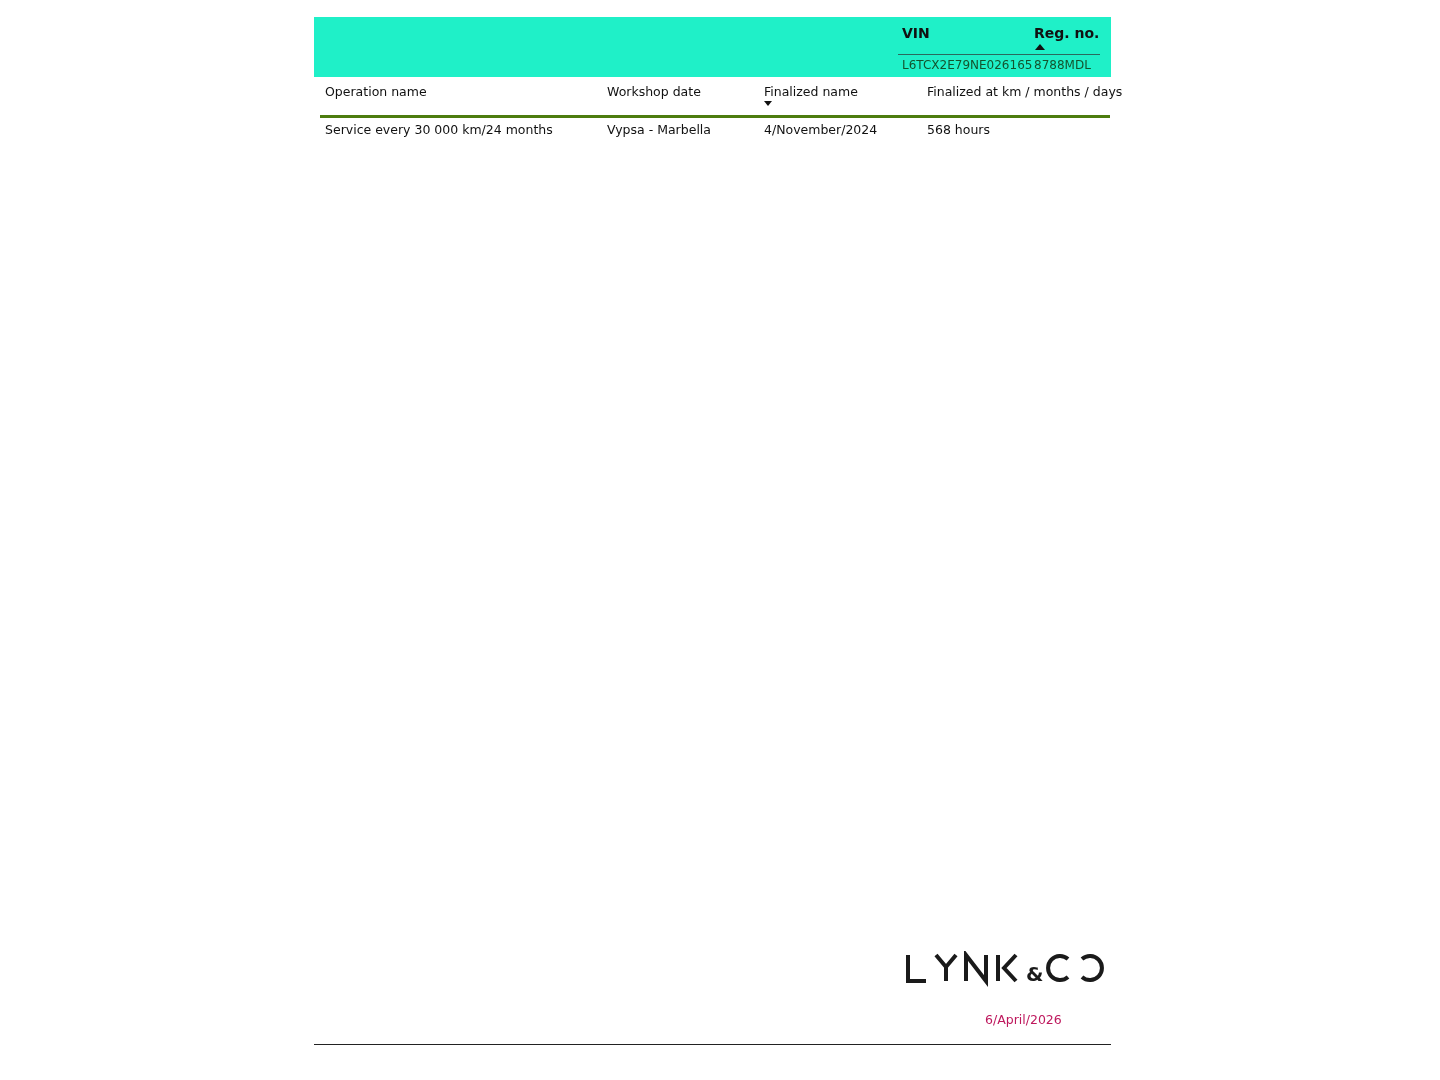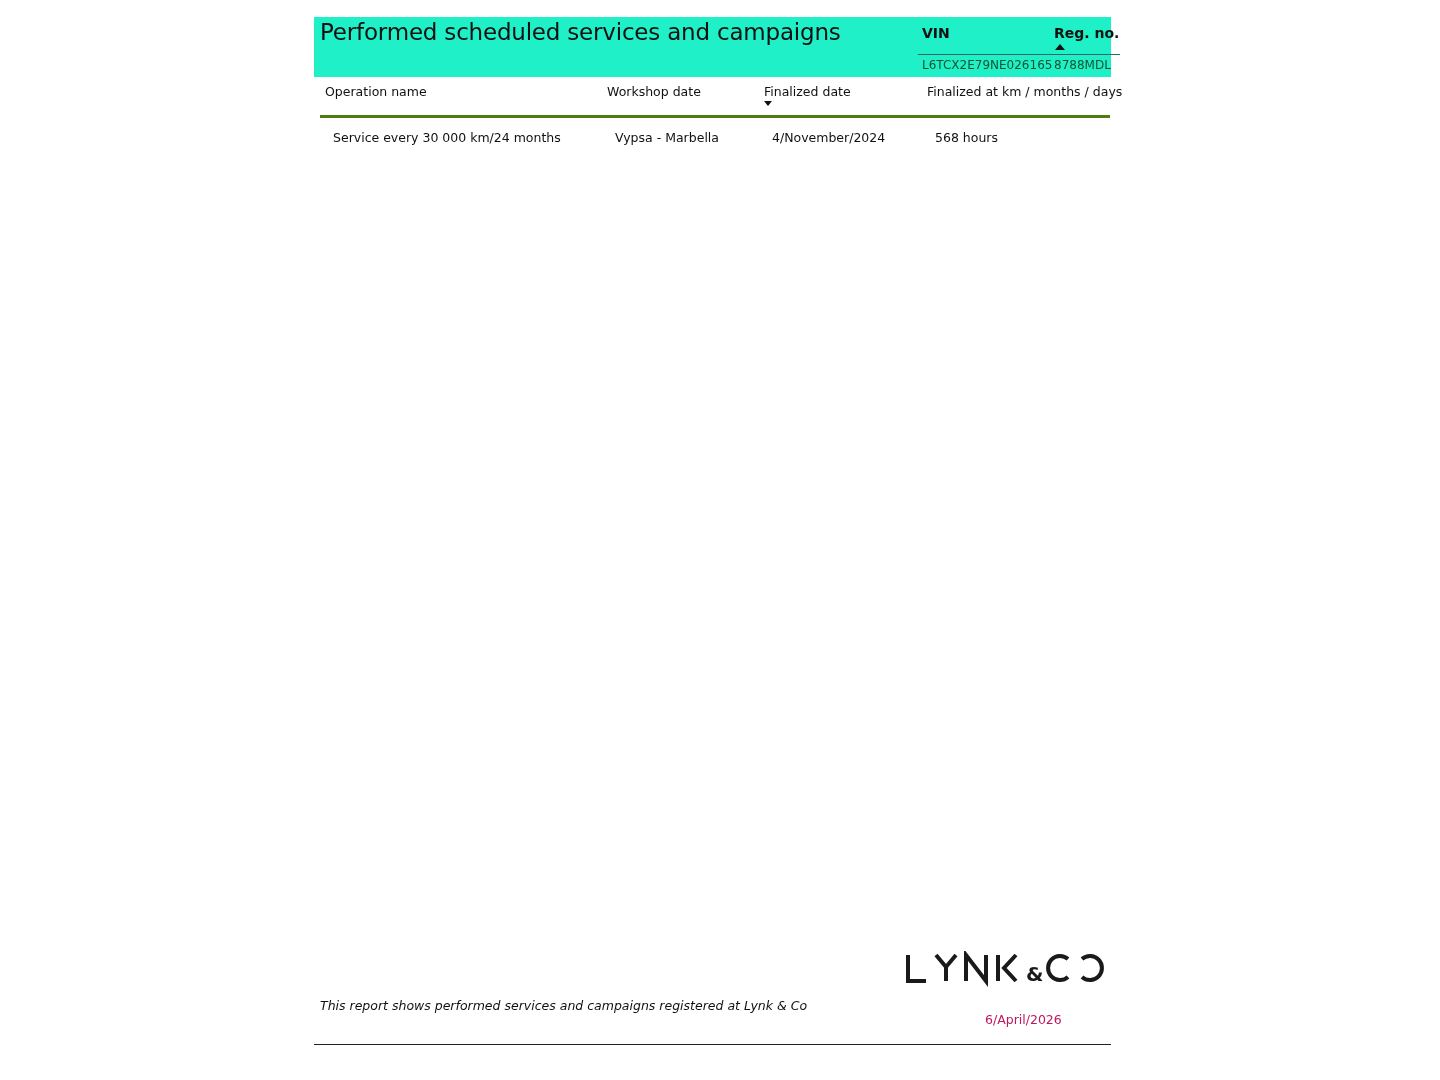--- a/index.html
+++ b/index.html
@@ -2,65 +2,64 @@
 <html><head>
 <meta charset="utf-8">
 <style>
   html, body { margin: 0; padding: 0; background: #ffffff; }
   body { width: 1440px; height: 1080px; position: relative; overflow: hidden;
          font-family: "DejaVu Sans", sans-serif; color: #111; }
   .page { position: absolute; left: 314px; top: 17px; width: 797px; height: 1030px; }
 
   .banner { position: absolute; left: 0; top: 0; width: 797px; height: 60px; background: #1ff0c8; }
   .banner .title { position: absolute; left: 6px; top: 2px; font-size: 23px; color: #111; letter-spacing: -0.2px; white-space: nowrap; }
-  .vin-block { position: absolute; left: 584px; top: 0; width: 202px; height: 60px; margin-left: 20px; }
+  .vin-block { position: absolute; left: 584px; top: 0; width: 202px; height: 60px; }
   .vin-head { position: absolute; top: 8px; font-size: 14px; font-weight: bold; color: #111; }
   .vin-head.vin { left: 4px; }
   .vin-head.reg { left: 136px; }
   .sort-up { position: absolute; left: 137px; top: 27px; width: 0; height: 0;
              border-left: 5px solid transparent; border-right: 5px solid transparent; border-bottom: 6px solid #111; }
   .vin-line { position: absolute; left: 0; top: 37px; width: 202px; height: 1px; background: #2a6a5e; }
   .vin-val { position: absolute; top: 41px; font-size: 12px; color: #14532d; white-space: nowrap; }
   .vin-val.vin { left: 4px; }
   .vin-val.reg { left: 136px; text-align: right; }
 
   .thead { position: absolute; left: 6px; top: 60px; width: 790px; height: 38px; border-bottom: 3px solid #4d7c0f; }
   .th { position: absolute; top: 7px; font-size: 12.5px; color: #111; white-space: nowrap; }
   .sort-down { position: absolute; left: 444px; top: 24px; width: 0; height: 0;
                border-left: 4px solid transparent; border-right: 4px solid transparent; border-top: 5px solid #111; }
-  .row { position: absolute; left: 6px; top: 107px; width: 790px; height: 30px; margin-left: 8px; }
+  .row { position: absolute; left: 6px; top: 99px; width: 790px; height: 30px; }
   .td { position: absolute; top: 6px; font-size: 12.5px; color: #111; white-space: nowrap; }
   .c1 { left: 5px; } .c2 { left: 287px; } .c3 { left: 444px; } .c4 { left: 607px; }
 
   .logo { position: absolute; left: 590px; top: 934px; width: 202px; height: 36px; }
   .footnote { position: absolute; left: 6px; top: 981px; font-size: 12.5px; font-style: italic; color: #111; white-space: nowrap; }
   .print-date { position: absolute; left: 671px; top: 995px; font-size: 12.5px; color: #be185d; white-space: nowrap; }
   .bottom-rule { position: absolute; left: 0; top: 1027px; width: 797px; height: 1px; background: #222; }
 </style>
 </head>
 <body>
 
 <div class="page">
 
   <div class="banner">
-    <div class="title">Performed scheduled services and campaigns</div>
     <div class="vin-block">
       <div class="vin-head vin">VIN</div>
       <div class="vin-head reg">Reg. no.</div>
       <div class="sort-up"></div>
       <div class="vin-line"></div>
       <div class="vin-val vin">L6TCX2E79NE026165</div>
       <div class="vin-val reg">8788MDL</div>
     </div>
   </div>
 
   <div class="thead">
     <div class="th c1">Operation name</div>
     <div class="th c2">Workshop date</div>
-    <div class="th c3">Finalized date</div>
+    <div class="th c3">Finalized name</div>
     <div class="sort-down"></div>
     <div class="th c4">Finalized at km / months / days</div>
   </div>
 
   <div class="row">
     <div class="td c1">Service every 30 000 km/24 months</div>
     <div class="td c2">Vypsa - Marbella</div>
     <div class="td c3">4/November/2024</div>
     <div class="td c4">568 hours</div>
   </div>
@@ -76,16 +75,15 @@
 
       <path d="M94 4 V30 M112 4 L100 17 L112 30"></path>
 
       <path d="M164 8 A12 12 0 1 0 164 26"></path>
 
       <path d="M178 8 A12 12 0 1 1 178 26"></path>
     </g>
     <text x="122" y="30" font-family="DejaVu Sans, sans-serif" font-size="20" font-weight="bold" fill="#1a1a1a">&amp;</text>
   </svg>
 
-  <div class="footnote">This report shows performed services and campaigns registered at Lynk &amp; Co</div>
   <div class="print-date">6/April/2026</div>
   <div class="bottom-rule"></div>
 </div>
 
 </body></html>

